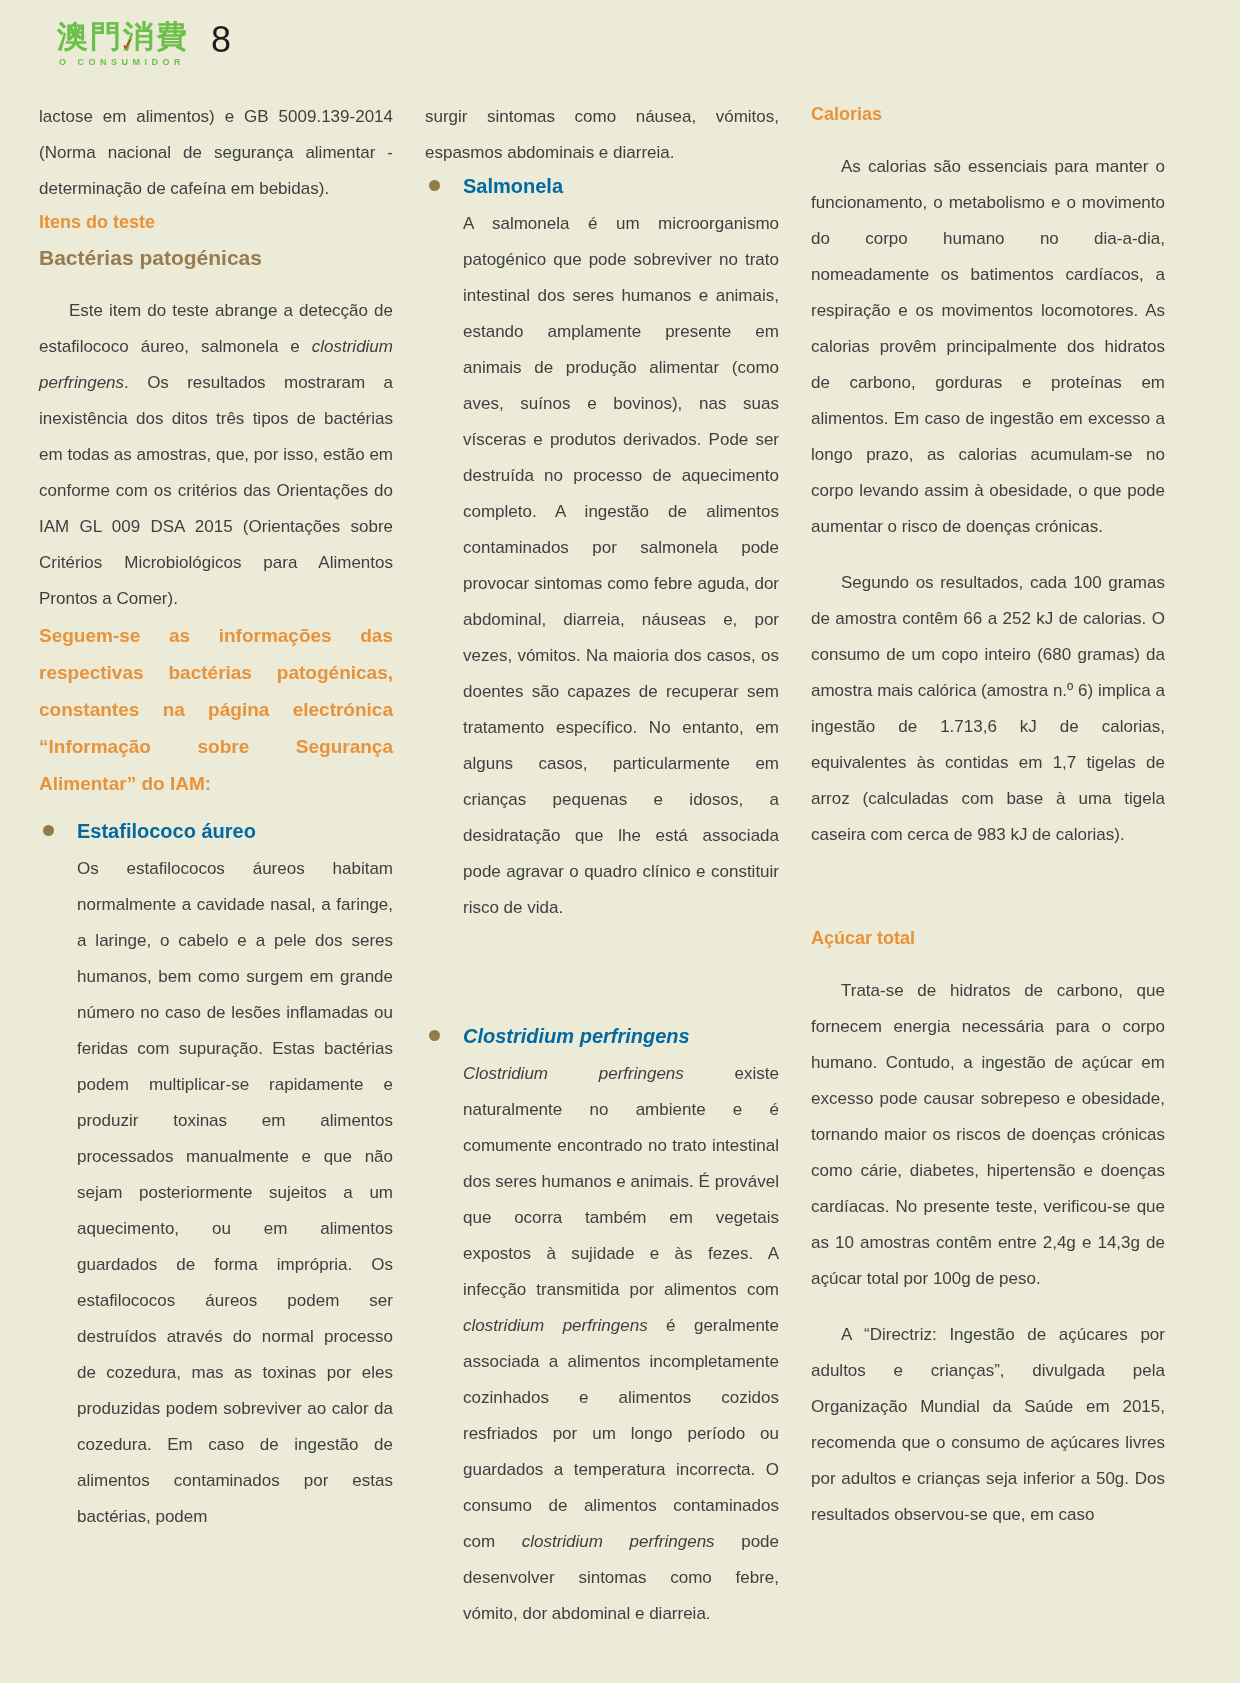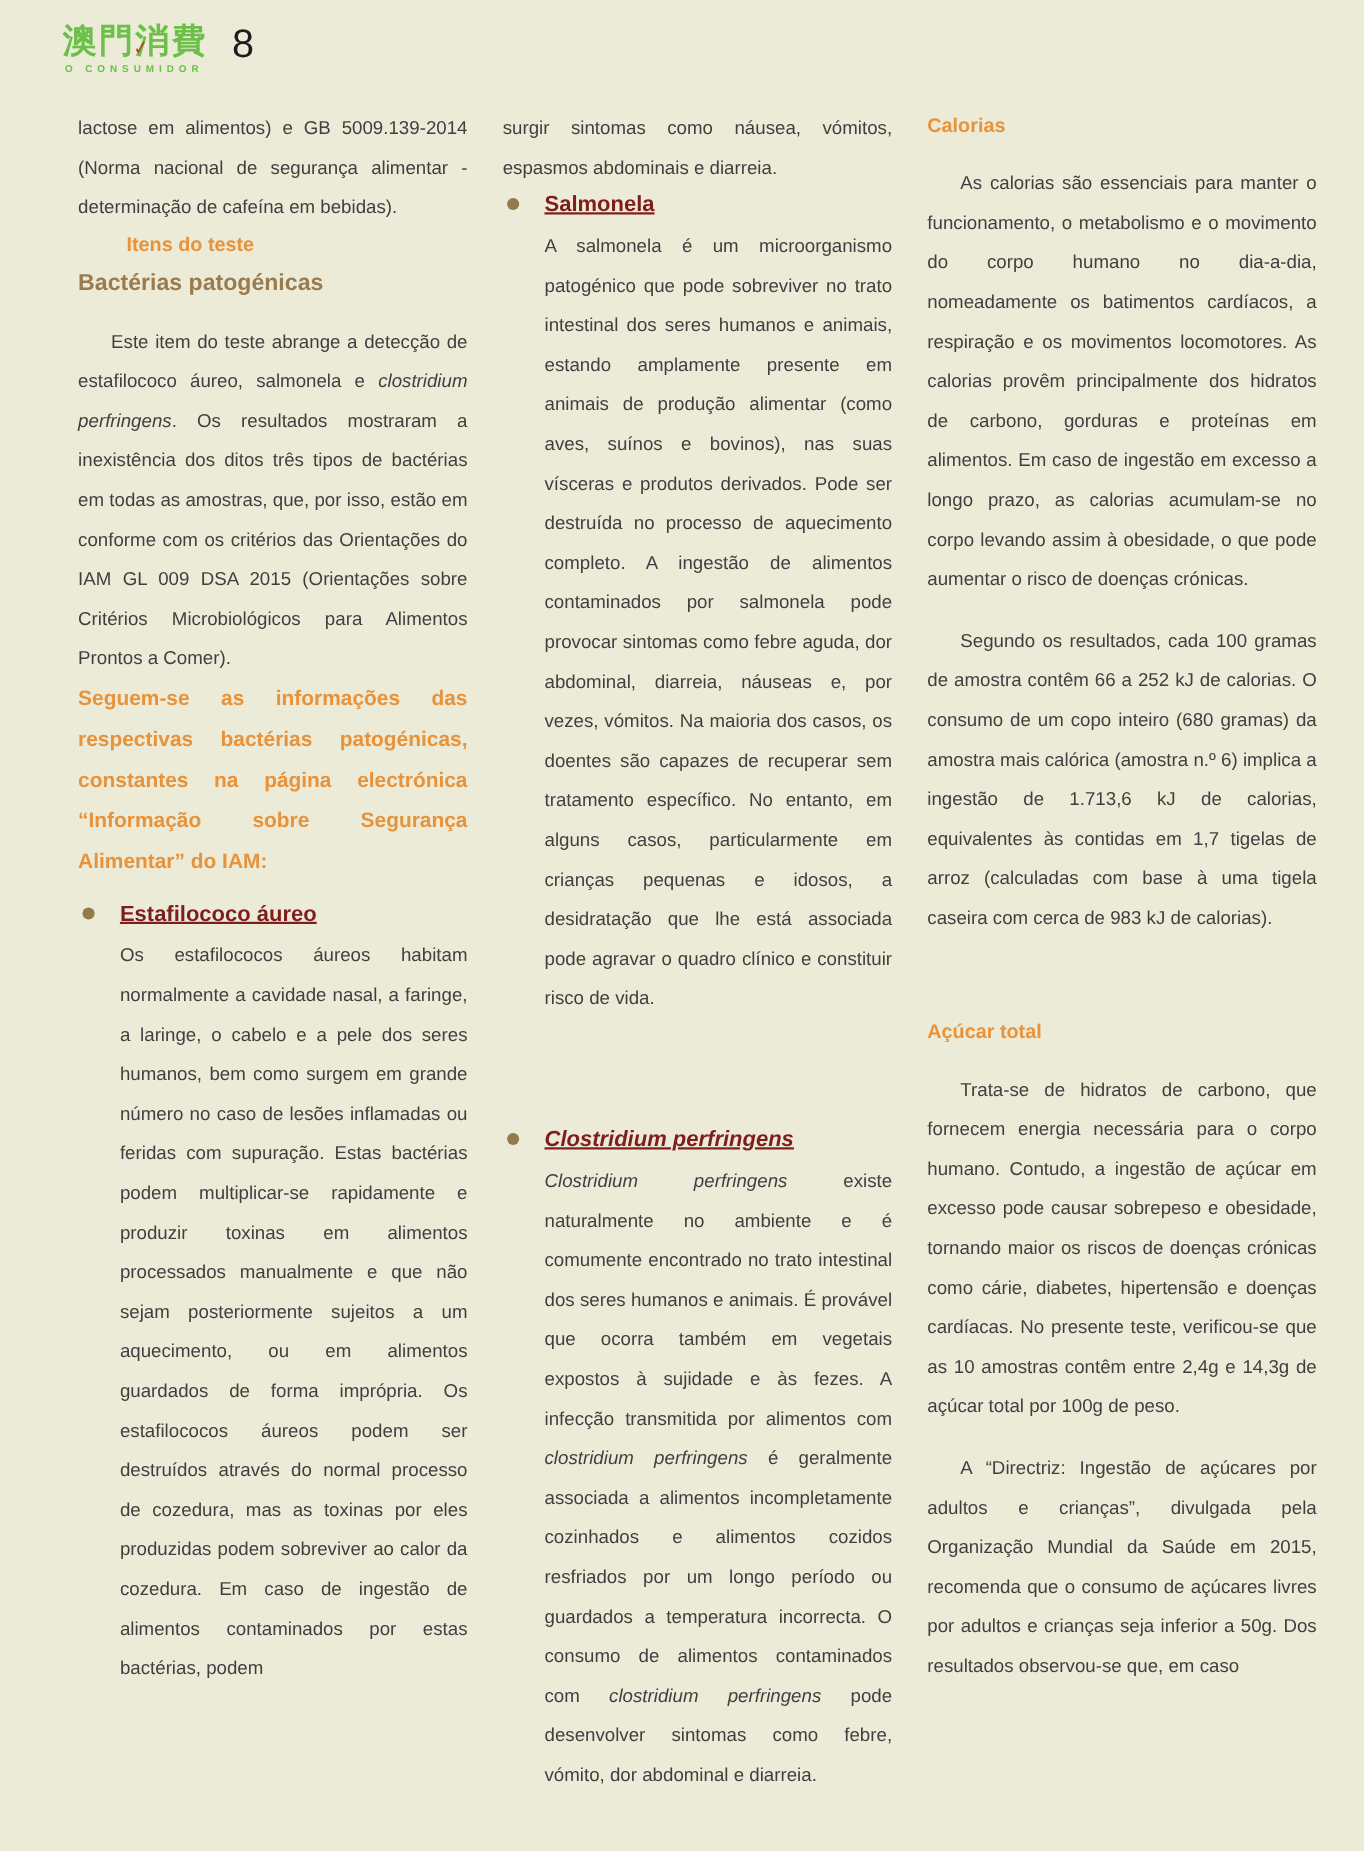--- a/index.html
+++ b/index.html
@@ -28,21 +28,21 @@
   }
   .logo-sub {
     margin-top:3px; padding-left:2px;
     font-size:9px; font-weight:bold; letter-spacing:4.5px;
     color:#6cc04a;
   }
   .page-number { font-size:36px; line-height:40px; color:#1d1d1d; }
 
   
   .columns {
-    position:absolute; left:71px; top:99px;
+    position:absolute; left:39px; top:99px;
     width:1126px;
     display:flex; gap:32px;
   }
   .col { width:354px; flex:0 0 354px; }
 
   p.body {
     margin:0;
     font-size:17px; line-height:36px;
     text-align:justify;
     color:#3f3f3f;
@@ -52,41 +52,41 @@
   .h-orange {
     margin:0; font-size:18px; line-height:30px;
     font-weight:bold; color:#e8923a;
   }
   .h-brown {
     margin:0; font-size:21px; line-height:30px;
     font-weight:bold; color:#9a7b4e;
   }
 
   .p-first { margin-bottom:44px; }
-  .h-itens { margin-top:0; margin-bottom:6px;margin-left:44px; }
+  .h-itens { margin-top:0; margin-bottom:6px; }
   .h-bacterias { margin-bottom:10px; }
   .p-bacterias { margin-bottom:40px; }
 
   .lead-orange {
     margin:0 0 14px 0;
     font-size:19px; line-height:37px;
     font-weight:bold; color:#e8923a;
     text-align:justify;
   }
 
   .bullet-block { position:relative; padding-left:38px; }
   .bullet-dot {
     position:absolute; left:4px; top:9px;
     width:11px; height:11px; border-radius:50%;
     background:#937a49;
   }
   .bullet-title {
     margin:0 0 5px 0;
     font-size:20px; line-height:30px;
-    font-weight:bold; color:#7f1d1d;text-decoration:underline;
+    font-weight:bold; color:#0369a1;
   }
   .bullet-title.italic { font-style:italic; }
   .bullet-body { margin:0; }
 
   
   .p-cont { margin:0 0 60px 38px; }
   .bullet-gap { margin-top:95px; }
 
   
   .h-calorias { margin-bottom:8px; }

